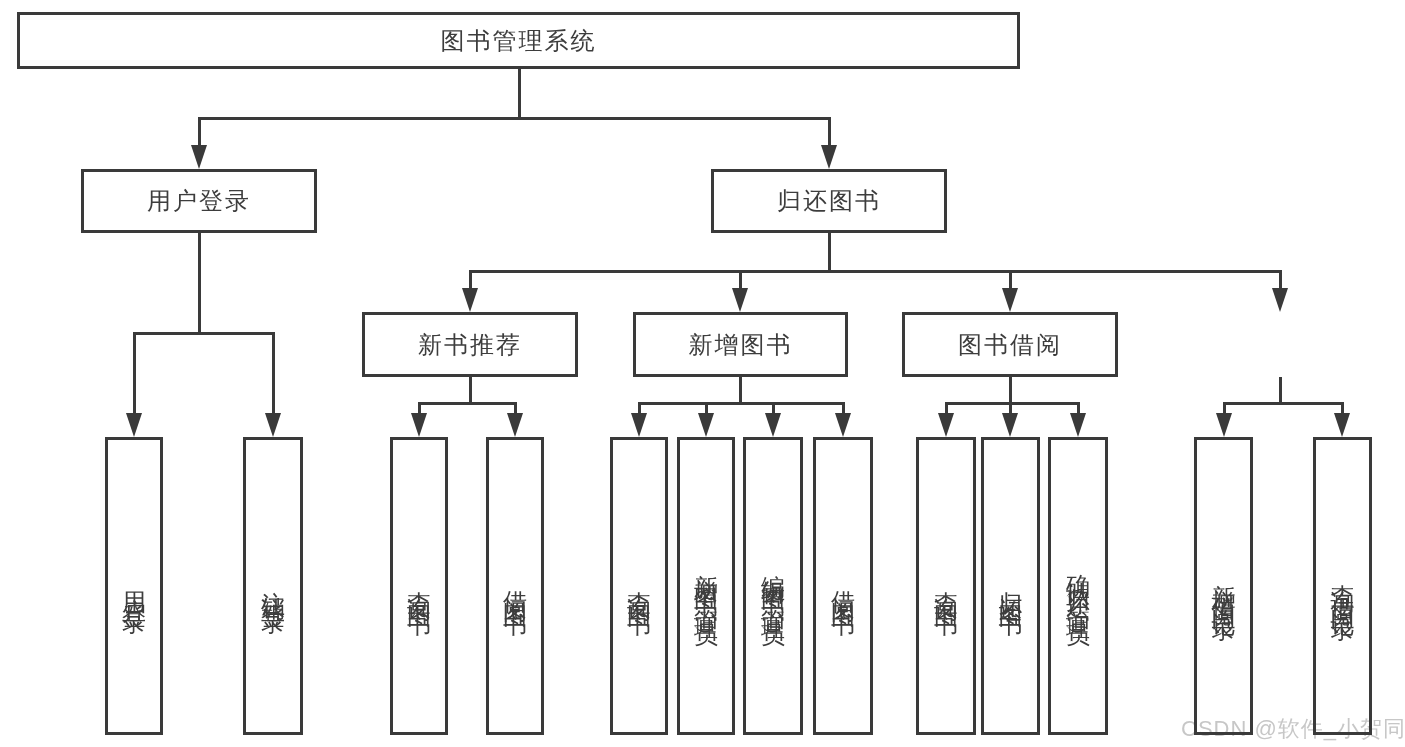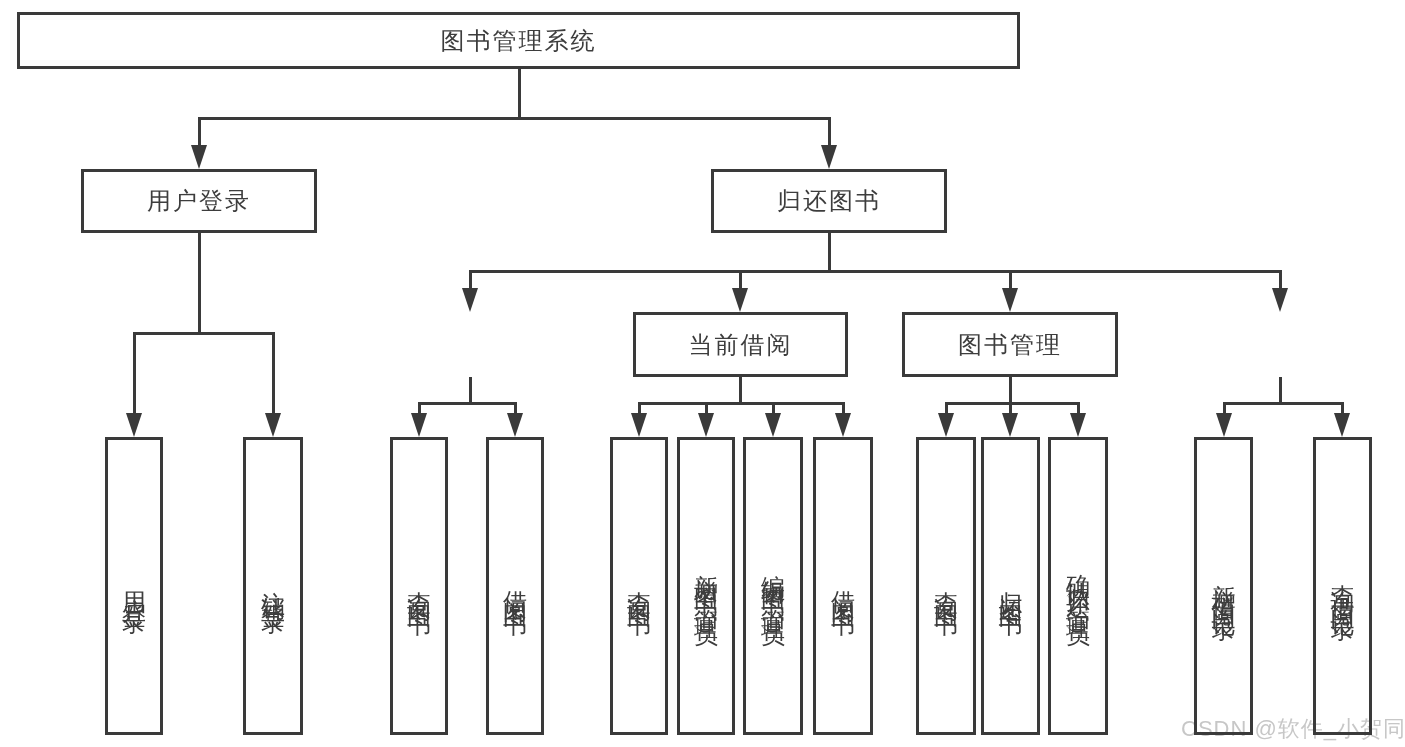--- a/index.html
+++ b/index.html
@@ -98,25 +98,28 @@
     <span>图书管理系统</span>
   </div>
 
   <div class="box" style="left:81px;top:169px;width:236px;height:64px">
     <span>用户登录</span>
   </div>
   <div class="box" style="left:711px;top:169px;width:236px;height:64px">
     <span>归还图书</span>
   </div>
 
+  <div class="box" style="left:362px;top:312px;width:216px;height:65px">
+    <span>新书推荐</span>
+  </div>
   <div class="box" style="left:633px;top:312px;width:215px;height:65px">
-    <span>当前借阅</span>
+    <span>新增图书</span>
   </div>
   <div class="box" style="left:902px;top:312px;width:216px;height:65px">
-    <span>图书管理</span>
+    <span>图书借阅</span>
   </div>
 
   <div class="box leaf" style="left:105px;top:437px;width:58px;height:298px">
     <span>用户登录</span>
   </div>
   <div class="box leaf" style="left:243px;top:437px;width:60px;height:298px">
     <span>注销登录</span>
   </div>
 
   <div class="box leaf" style="left:390px;top:437px;width:58px;height:298px">

